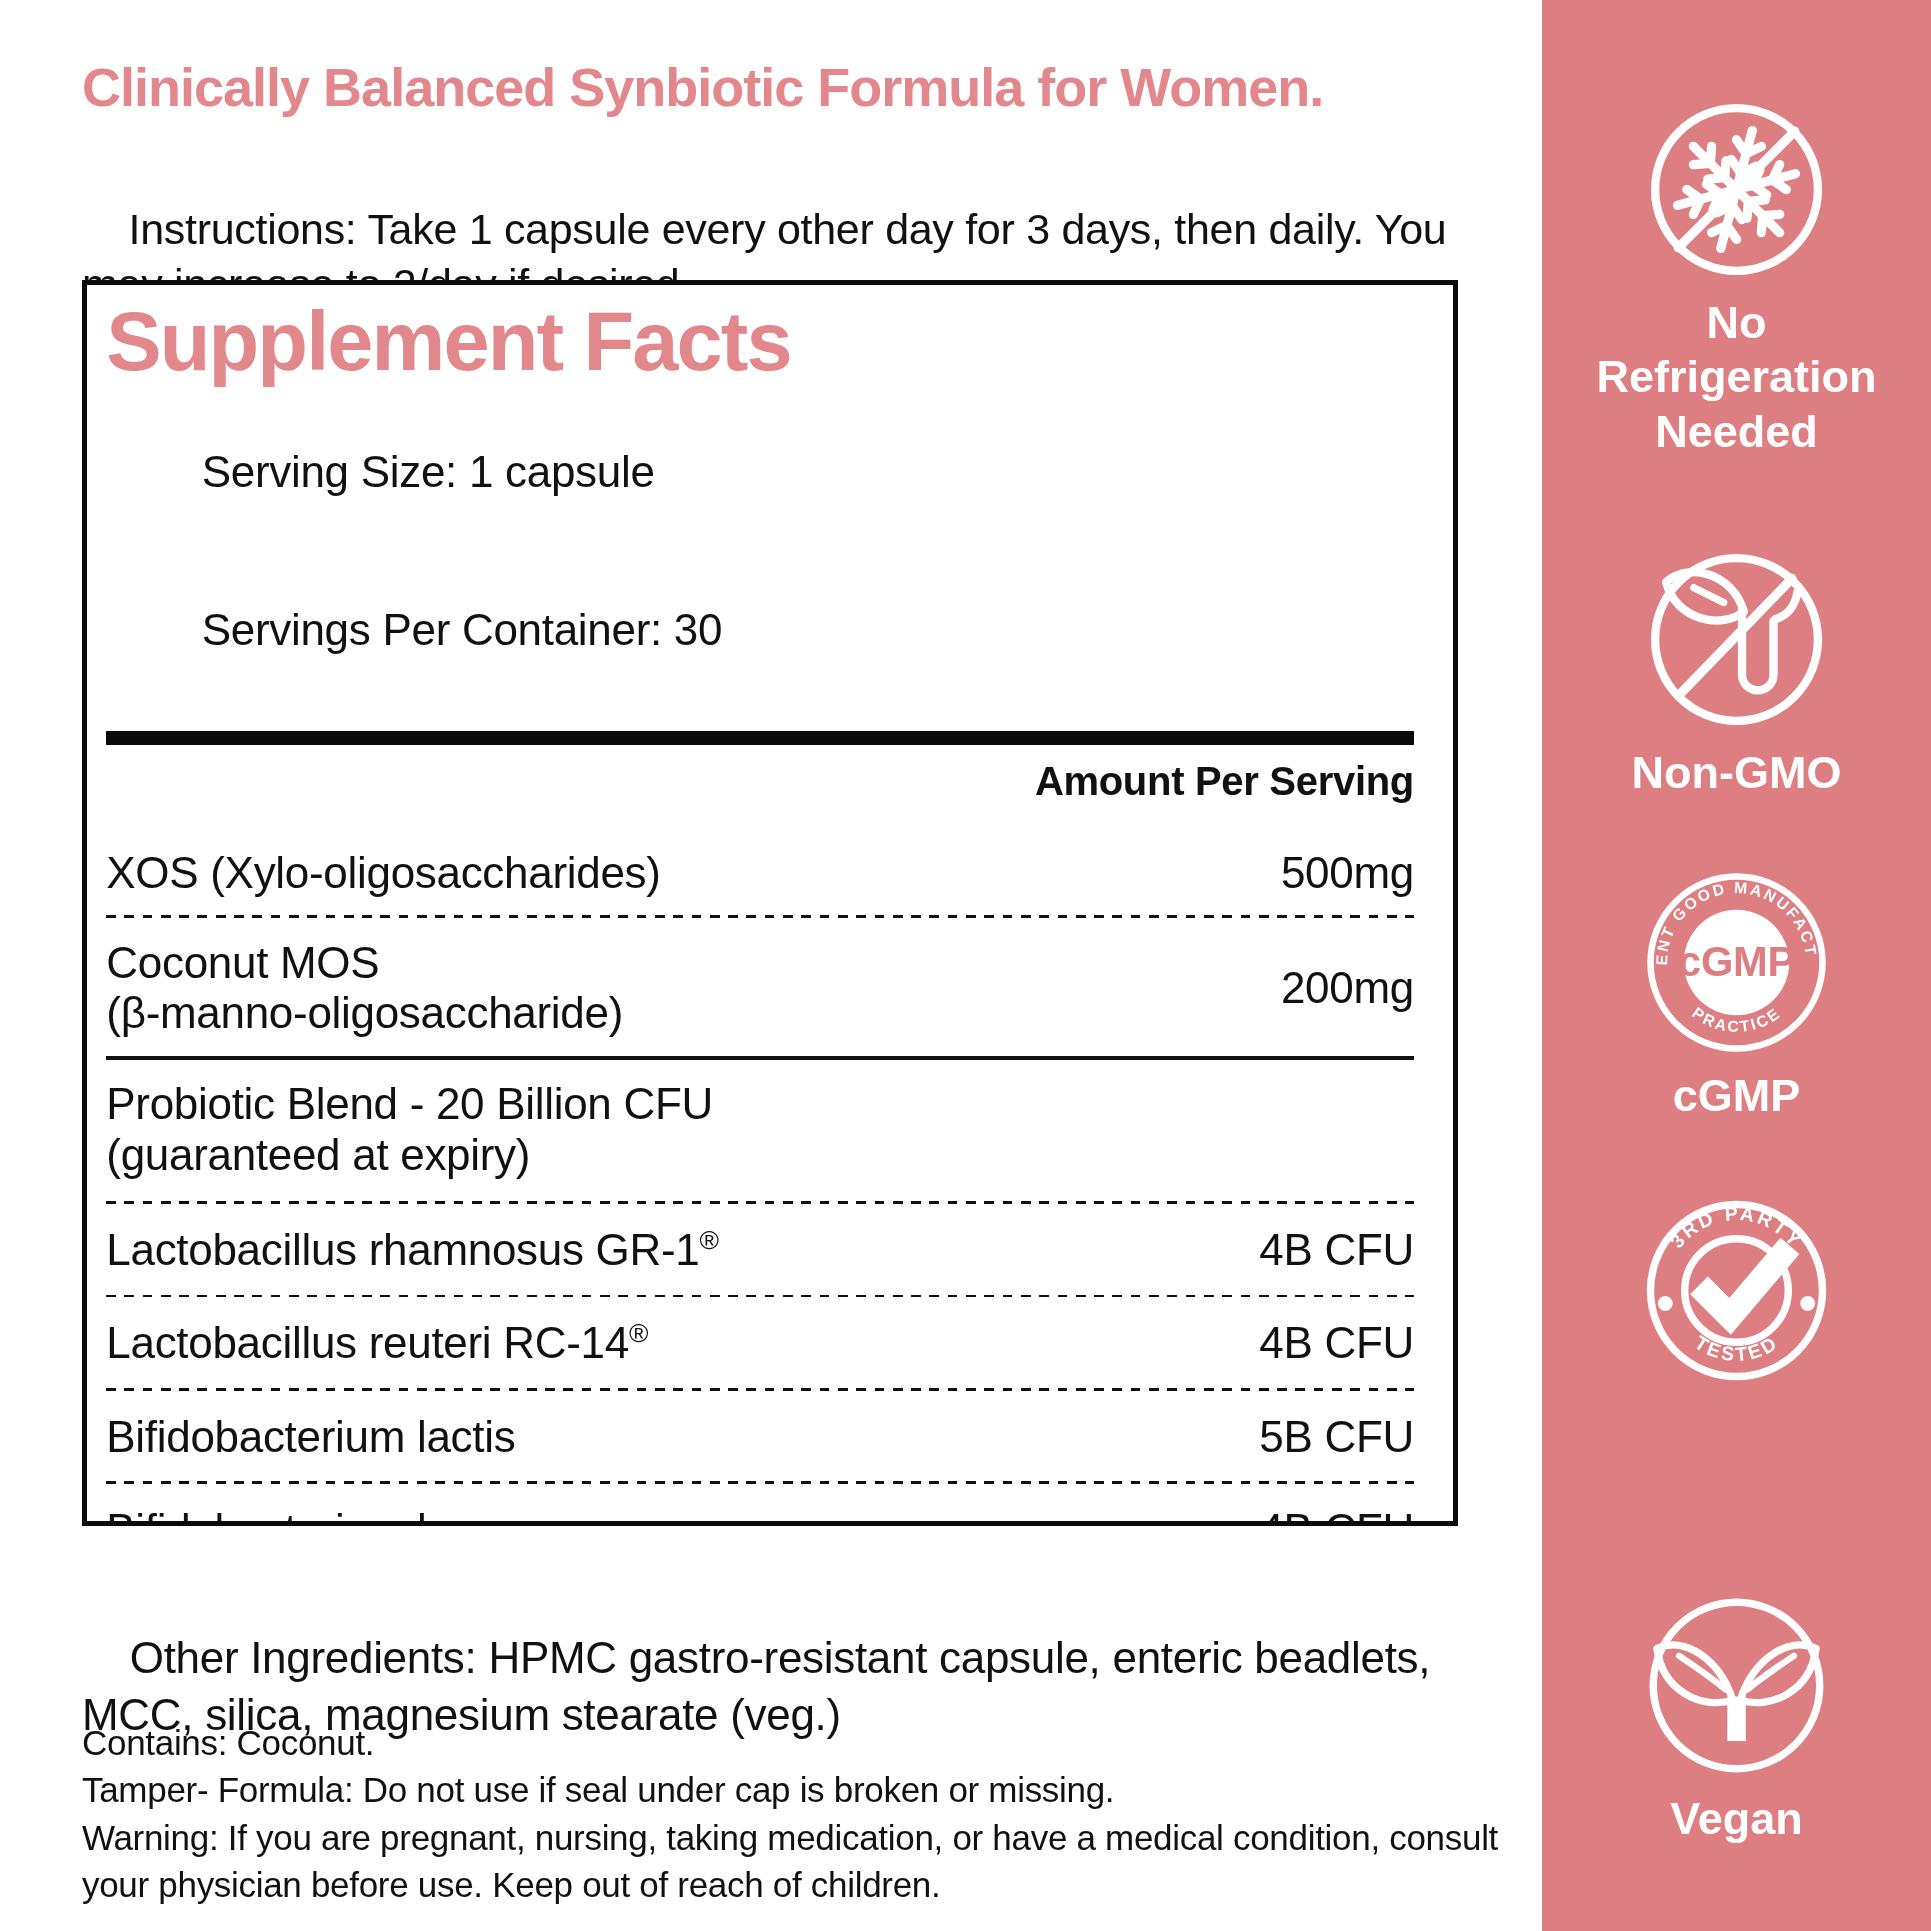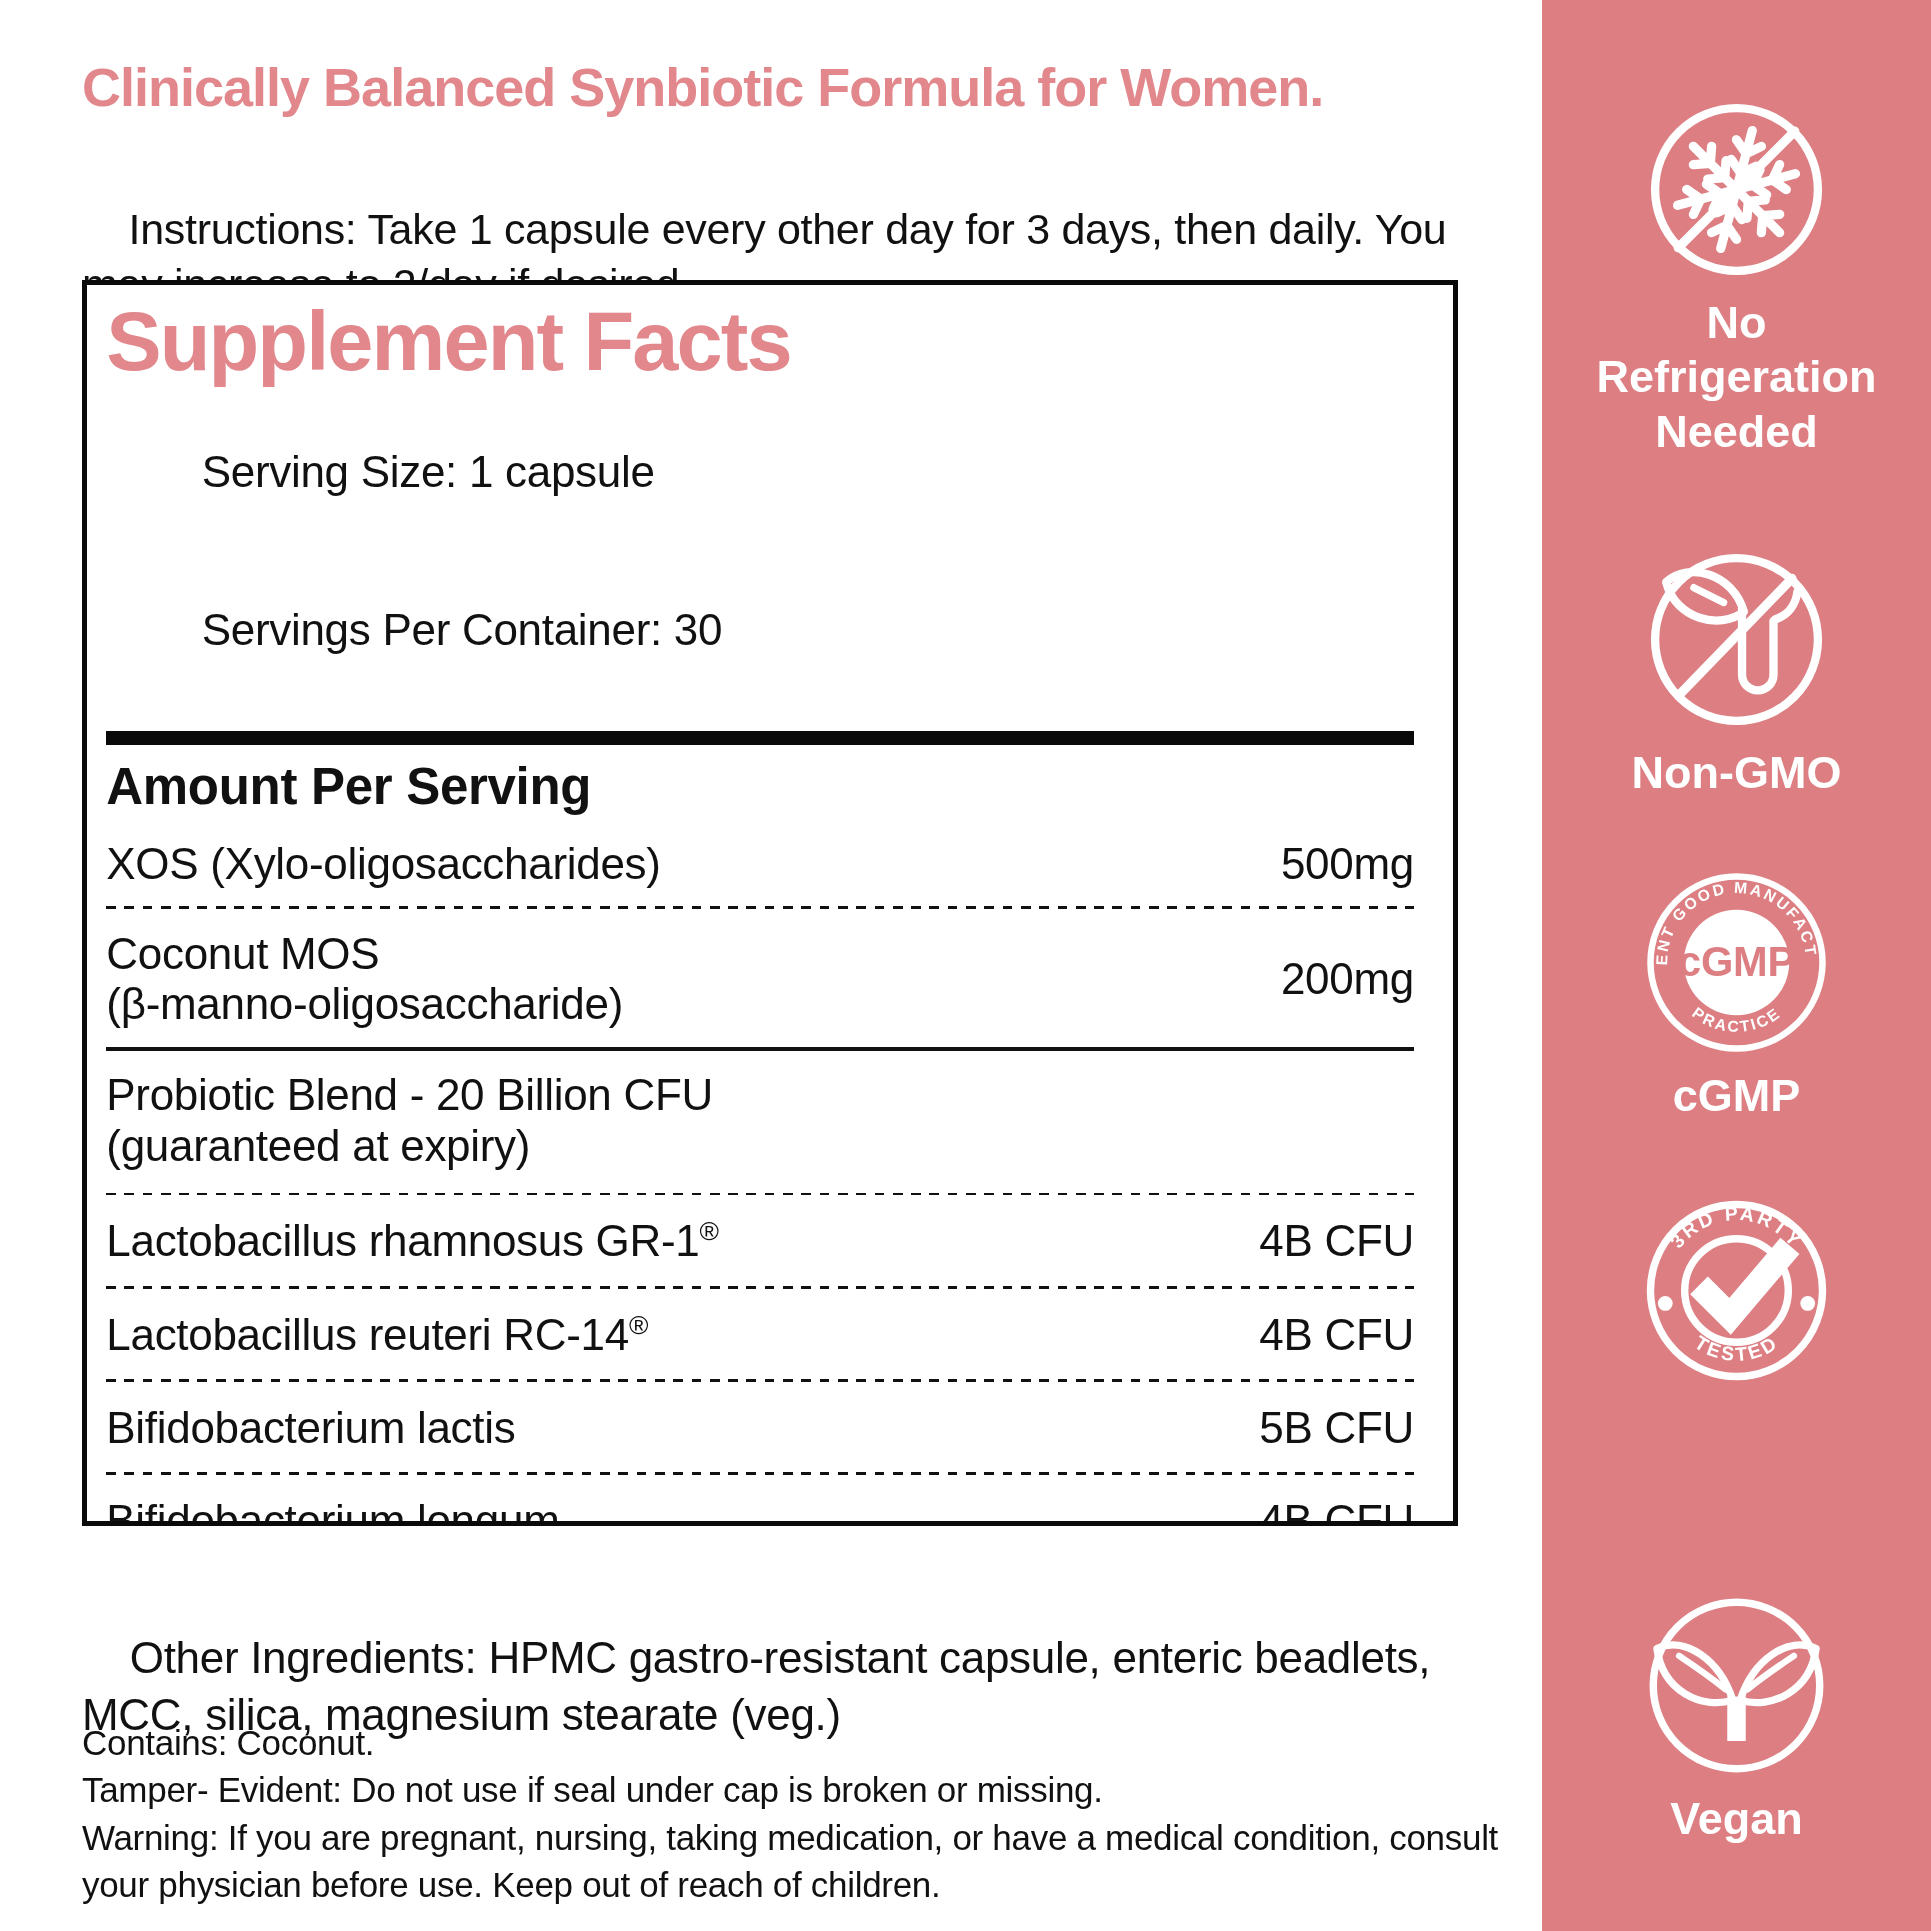--- a/index.html
+++ b/index.html
@@ -16,22 +16,22 @@
                 font-size:43px;line-height:1.28;}
 
   
   .facts-box{position:absolute;left:82px;top:280px;width:1376px;height:1246px;
              border:5.8px solid #0a0a0a;box-sizing:border-box;background:#fff;overflow:hidden;}
   .sf-inner{padding:15.4px 39px 0 19.3px;}
   .sf-title{font-size:83px;font-weight:bold;color:var(--accent);letter-spacing:-1.9px;
             line-height:1.0;margin-bottom:9.7px;}
   .sf-serving{font-size:44px;line-height:1.2;}
   .sf-bar{height:14.5px;background:#0a0a0a;margin-top:21px;}
-  .sf-amount-hdr{margin-top:13.5px;margin-bottom:3px;font-size:51px;font-weight:bold;
-                 line-height:1.1;}
+  .sf-amount-hdr{margin-top:13.5px;margin-bottom:24px;font-size:40px;font-weight:bold;
+                 text-align:right;line-height:1.1;}
   .sf-row{display:flex;justify-content:space-between;align-items:center;
           font-size:44px;line-height:1.05;padding:23px 0 21px 0;}
   .sf-row.two{padding:19.3px 0 17.4px 0;line-height:1.15;}
   .sf-row.r0{padding:23px 0 19.3px 0;}
   .sf-row.r2{padding:19.3px 0 21px 0;}
   .sf-name{text-align:left;}
   .sf-amt{text-align:right;white-space:nowrap;}
   .sep-dashed{height:2.9px;background-image:repeating-linear-gradient(90deg,#111 0 9.7px,transparent 9.7px 18.3px);}
   .sep-solid{height:3.9px;background:#111;}
   sup.reg{font-size:60%;vertical-align:super;line-height:0;}
@@ -126,21 +126,21 @@
 
     </div>
   </div>
 
   <div class="other-ing pre">
     <span class="b">Other Ingredients:</span><span> HPMC gastro-resistant capsule, enteric beadlets, MCC, silica, magnesium stearate (veg.)</span>
   </div>
 
   <div class="notices">
     <p class="pre"><span class="b">Contains:</span><span> Coconut.</span></p>
-    <p class="pre"><span class="b">Tamper- Evident:</span><span> Do not use if seal under cap is broken or missing.</span></p>
+    <p class="pre"><span class="b">Tamper- Formula:</span><span> Do not use if seal under cap is broken or missing.</span></p>
     <p class="pre"><span class="b">Warning:</span><span> If you are pregnant, nursing, taking medication, or have a medical condition, consult your physician before use. Keep out of reach of children.</span></p>
   </div>
 
   <div class="sidebar">
 
     <div class="sb-item" style="top:97px">
       <div class="sb-icon">
         <svg viewBox="-100 -100 200 200">
           <circle r="88" fill="none" stroke="#fff" stroke-width="9"></circle>
           <g stroke="#fff" stroke-width="10" stroke-linecap="round" fill="none" transform="rotate(15)">

